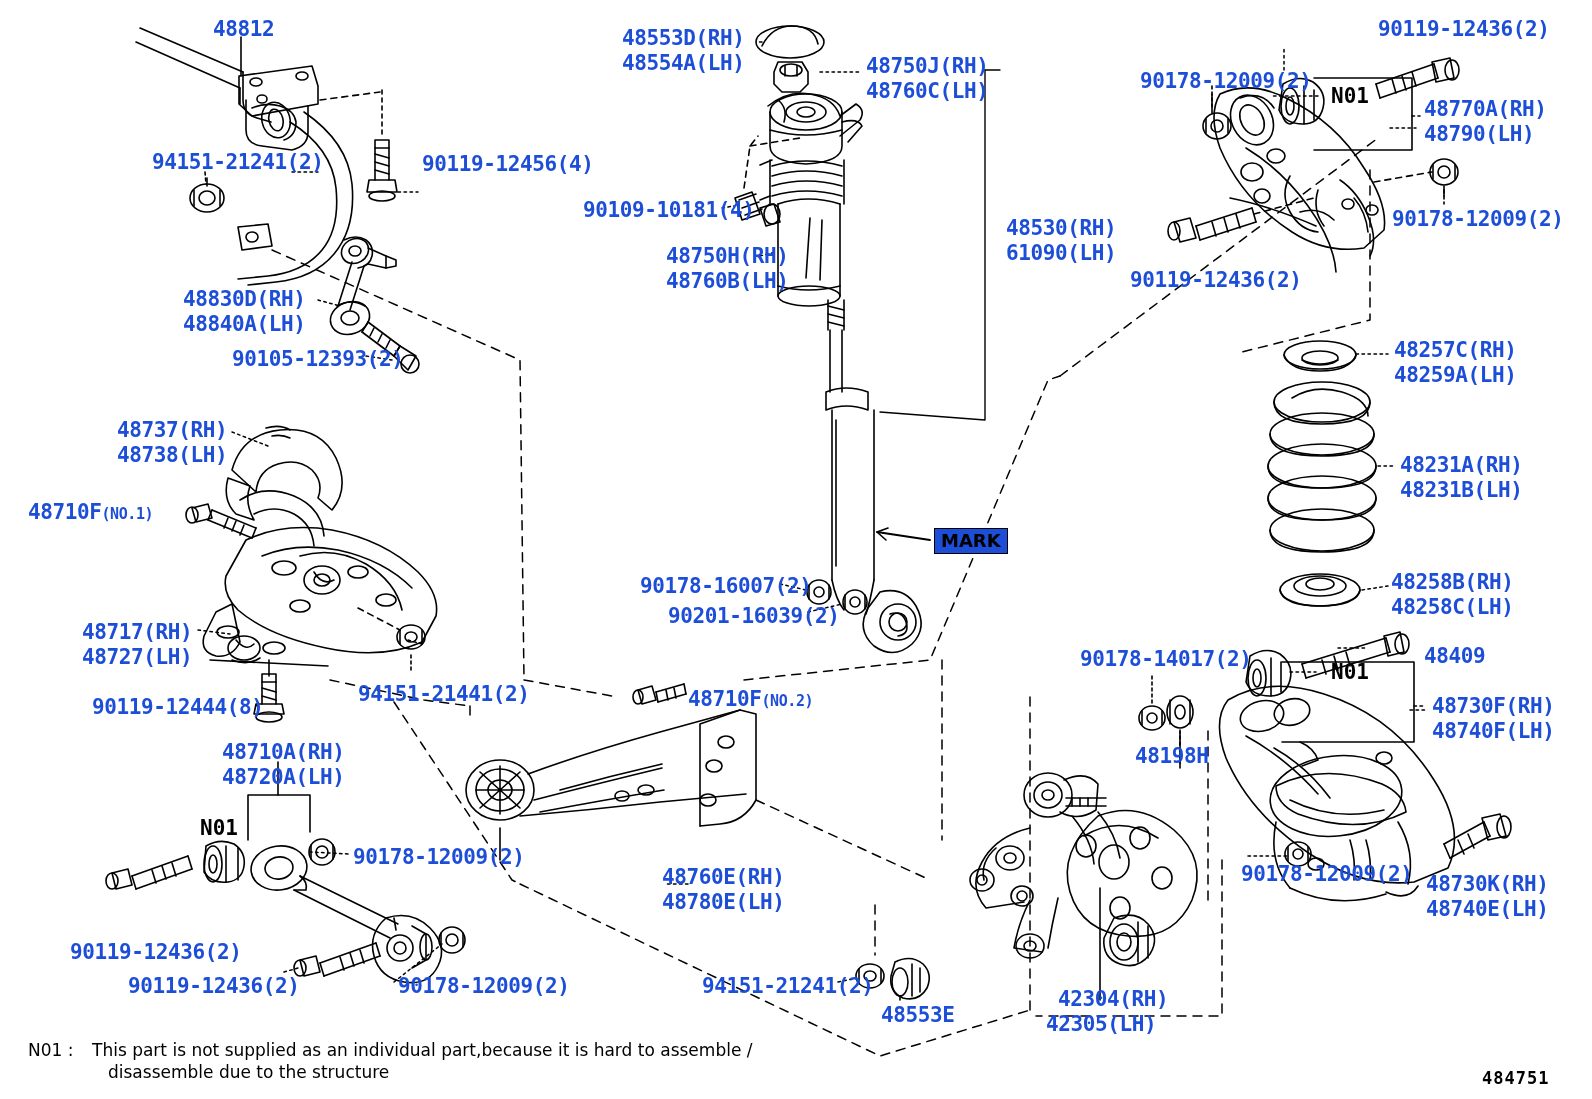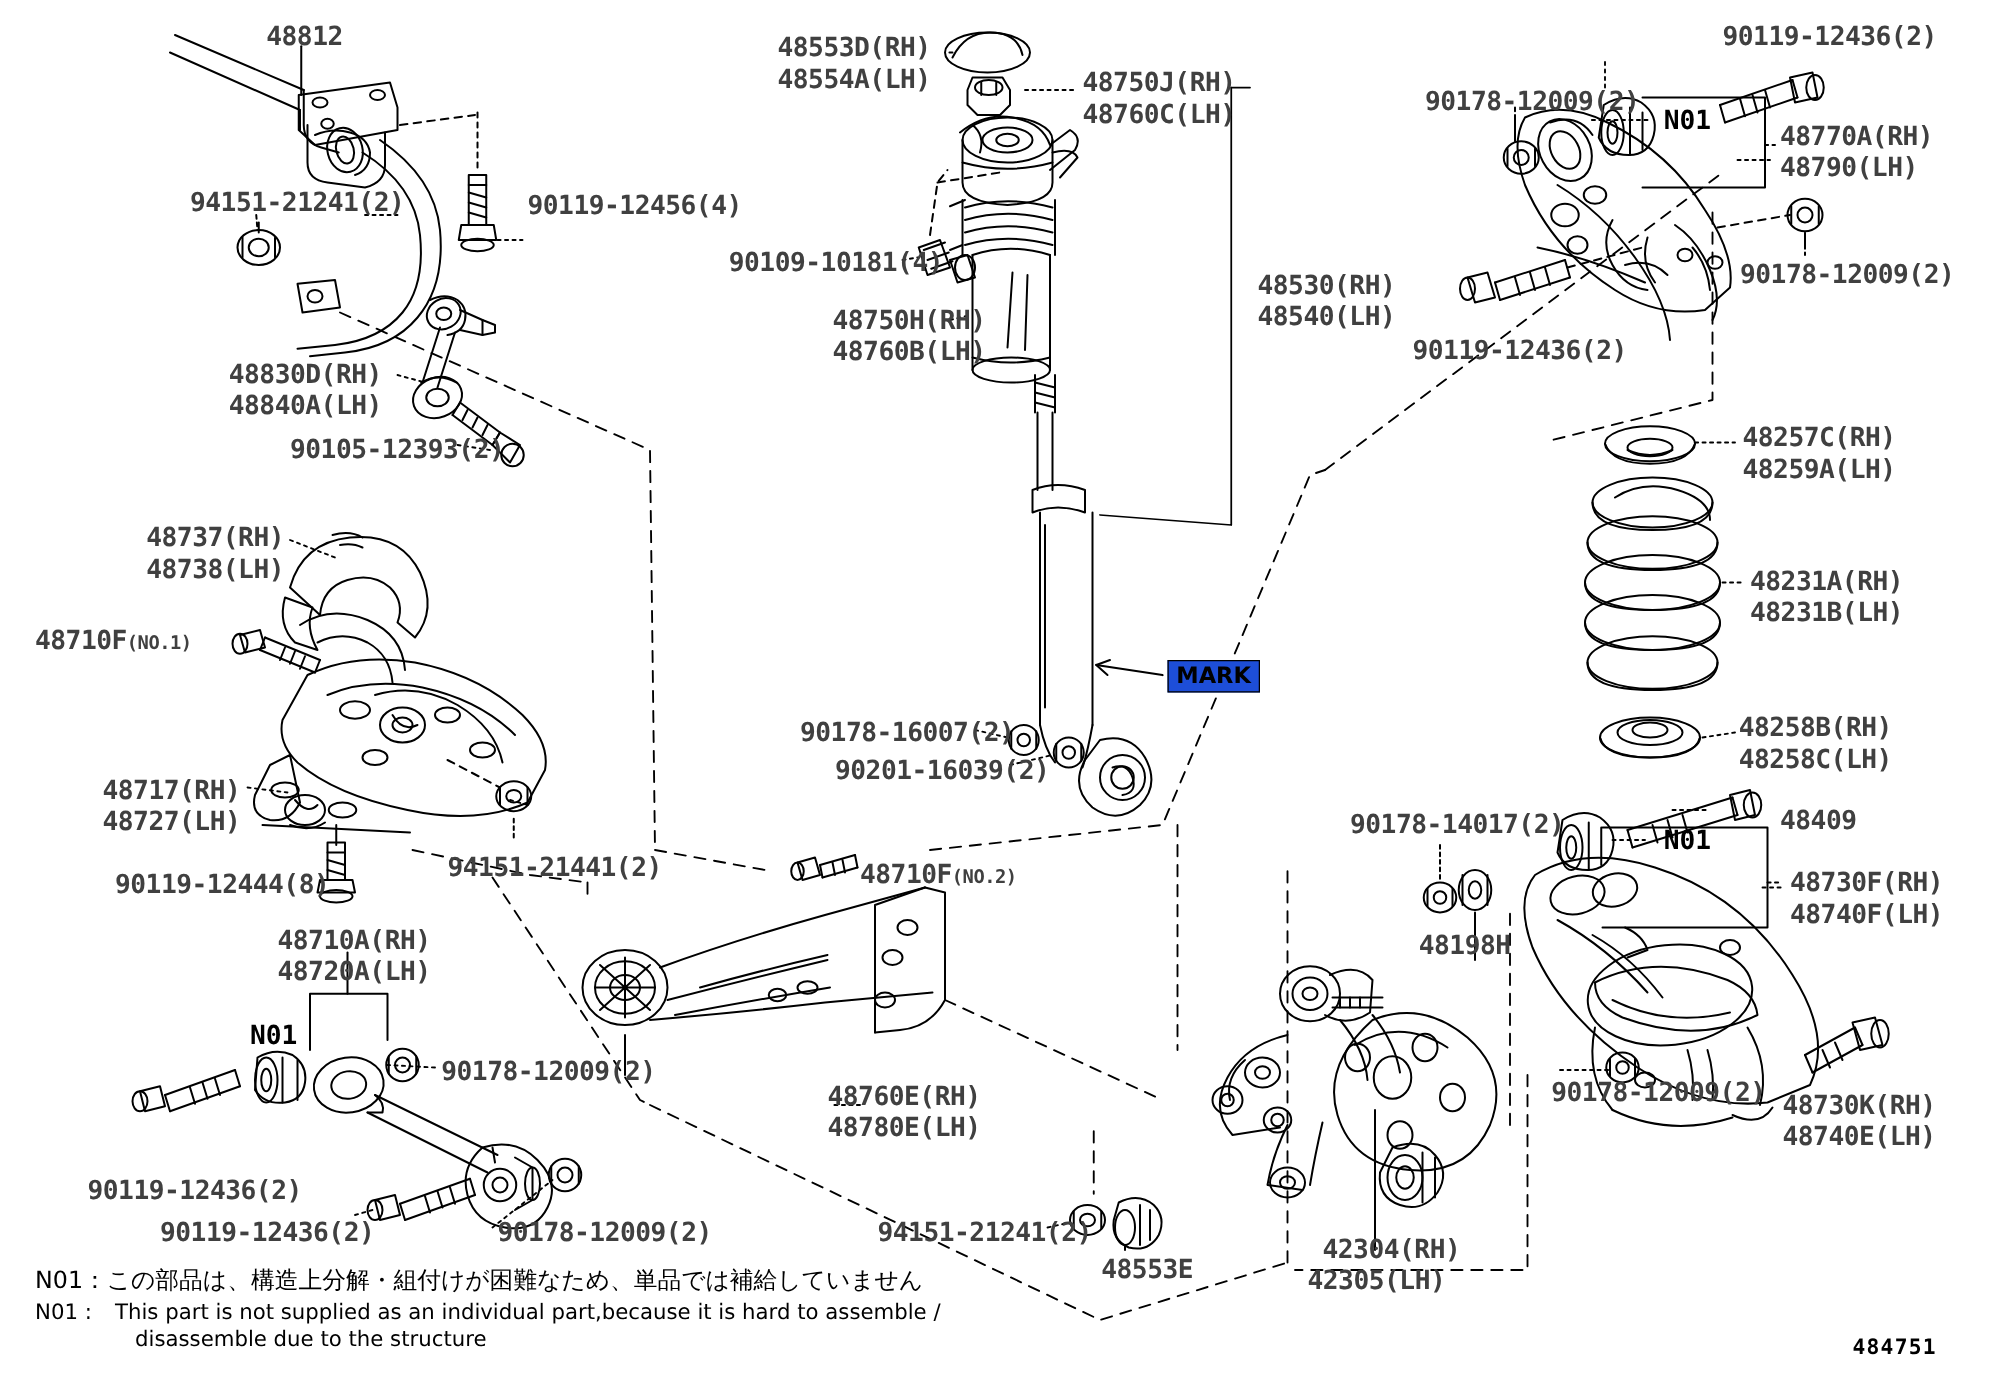--- a/index.html
+++ b/index.html
@@ -5,21 +5,21 @@
   html,body{margin:0;padding:0;background:#fff;}
   #page{
     position:relative;width:1592px;height:1099px;background:#fff;overflow:hidden;
     font-family:"DejaVu Sans Mono","Liberation Mono",monospace;
     color:#000;
   }
   #art{position:absolute;left:0;top:0;width:1592px;height:1099px;}
   .lbl{
     position:absolute;white-space:pre;font-size:21px;line-height:25px;
     font-family:"DejaVu Sans Mono","Liberation Mono",monospace;
-    font-weight:700;letter-spacing:-0.4px;color:#404040;
+    font-weight:700;letter-spacing:-0.4px;color:#1d4ed8;
   }
   .sm{font-size:15px;font-weight:700;}
   .jp{
     position:absolute;white-space:pre;font-size:19px;font-weight:400;
     font-family:"DejaVu Sans","Liberation Sans",sans-serif;color:#000;
   }
   .en{
     position:absolute;white-space:pre;font-size:17px;font-weight:400;
     line-height:21px;
     font-family:"DejaVu Sans","Liberation Sans",sans-serif;color:#000;
@@ -634,21 +634,21 @@
 
   <div class="lbl" style="left:866px;top:54px;">48750J(RH)</div>
   <div class="lbl" style="left:866px;top:79px;">48760C(LH)</div>
 
   <div class="lbl" style="left:583px;top:198px;">90109-10181(4)</div>
 
   <div class="lbl" style="left:666px;top:244px;">48750H(RH)</div>
   <div class="lbl" style="left:666px;top:269px;">48760B(LH)</div>
 
   <div class="lbl" style="left:1006px;top:216px;">48530(RH)</div>
-  <div class="lbl" style="left:1006px;top:241px;">48540(LH)</div>
+  <div class="lbl" style="left:1006px;top:241px;">61090(LH)</div>
 
   <div class="lbl" style="left:640px;top:574px;">90178-16007(2)</div>
   <div class="lbl" style="left:668px;top:604px;">90201-16039(2)</div>
 
   <div class="lbl" style="left:688px;top:687px;"><span>48710F</span><span class="sm">(NO.2)</span></div>
 
   <div class="lbl" style="left:662px;top:865px;text-align:center;">48760E(RH)</div>
   <div class="lbl" style="left:662px;top:890px;">48780E(LH)</div>
 
   <div class="lbl" style="left:702px;top:974px;">94151-21241(2)</div>
@@ -680,21 +680,20 @@
   <div class="lbl" style="left:1135px;top:744px;">48198H</div>
 
   <div class="lbl" style="left:1432px;top:694px;">48730F(RH)</div>
   <div class="lbl" style="left:1432px;top:719px;">48740F(LH)</div>
 
   <div class="lbl" style="left:1426px;top:872px;">48730K(RH)</div>
   <div class="lbl" style="left:1426px;top:897px;">48740E(LH)</div>
 
   <div class="lbl" style="left:1241px;top:862px;">90178-12009(2)</div>
 
-  <div class="jp" style="left:28px;top:1011px;">N01：この部品は、構造上分解・組付けが困難なため、単品では補給していません</div>
 
   <div class="en" style="left:28px;top:1040px;">N01 :</div>
   <div class="en" style="left:92px;top:1040px;">This part is not supplied as an individual part,because it is hard to assemble /</div>
   <div class="en" style="left:108px;top:1062px;">disassemble due to the structure</div>
 
   <div class="docid" style="left:1482px;top:1068px;">484751</div>
 
 </div>
 
 </body></html>

